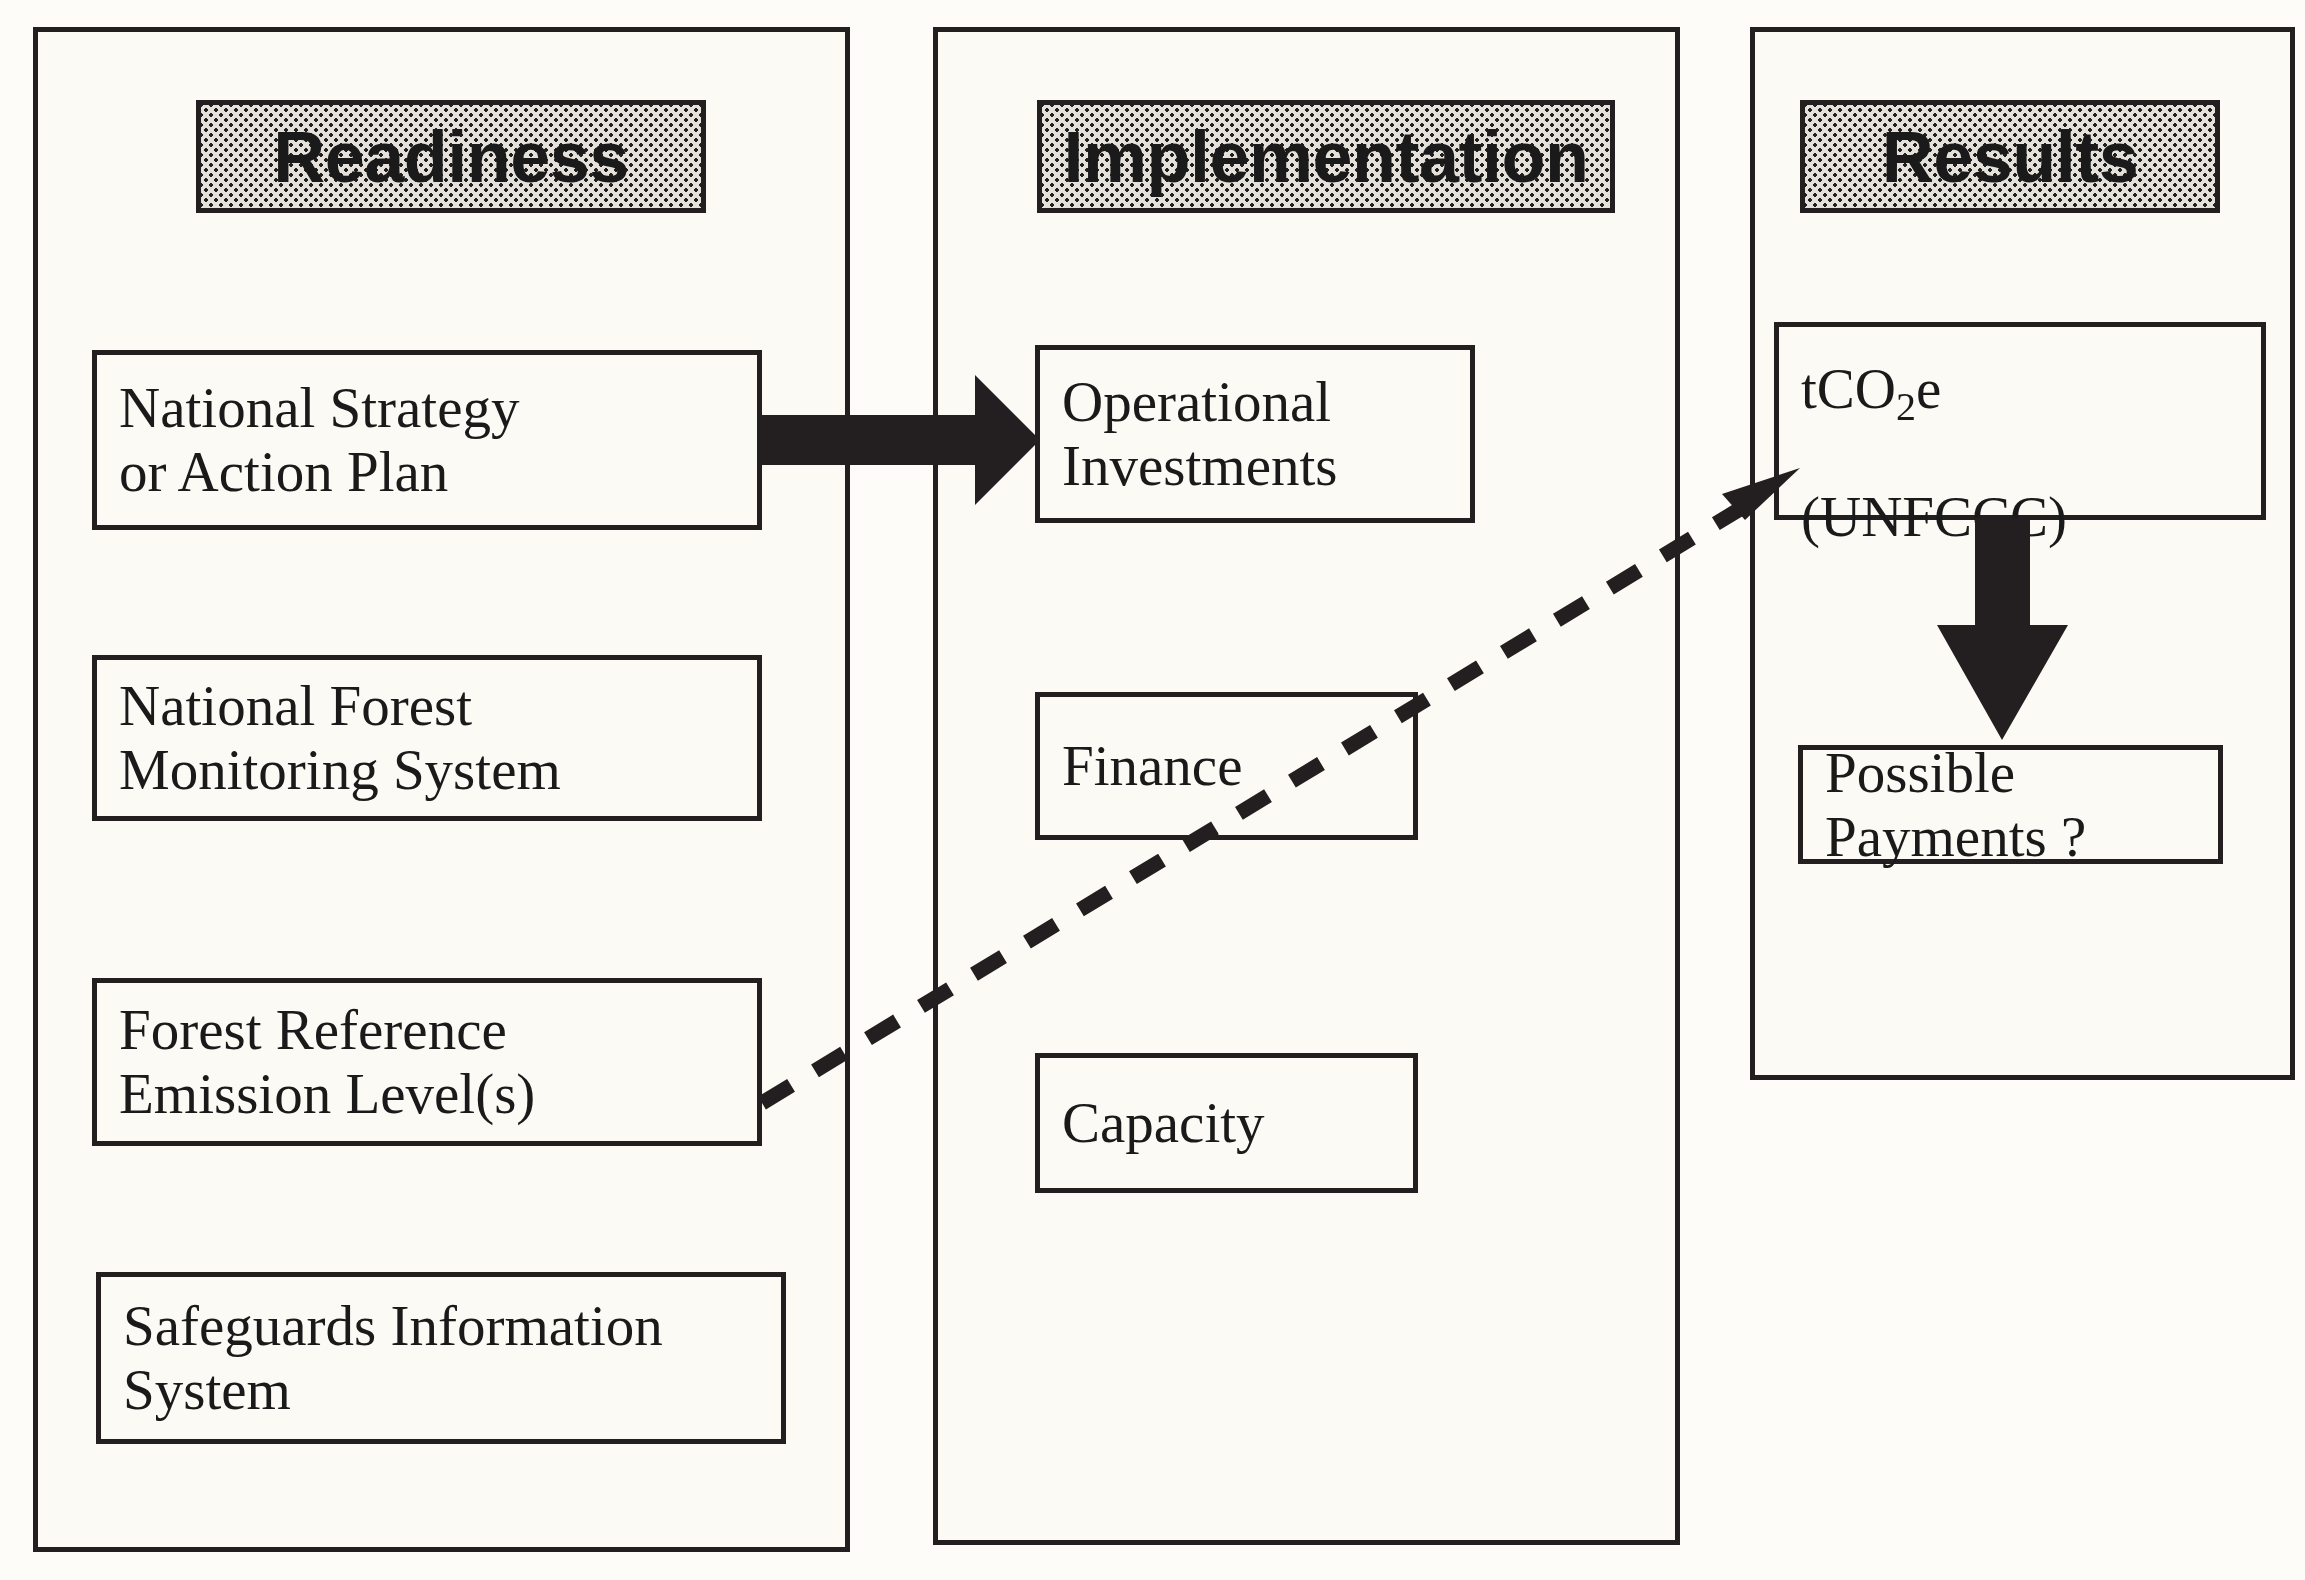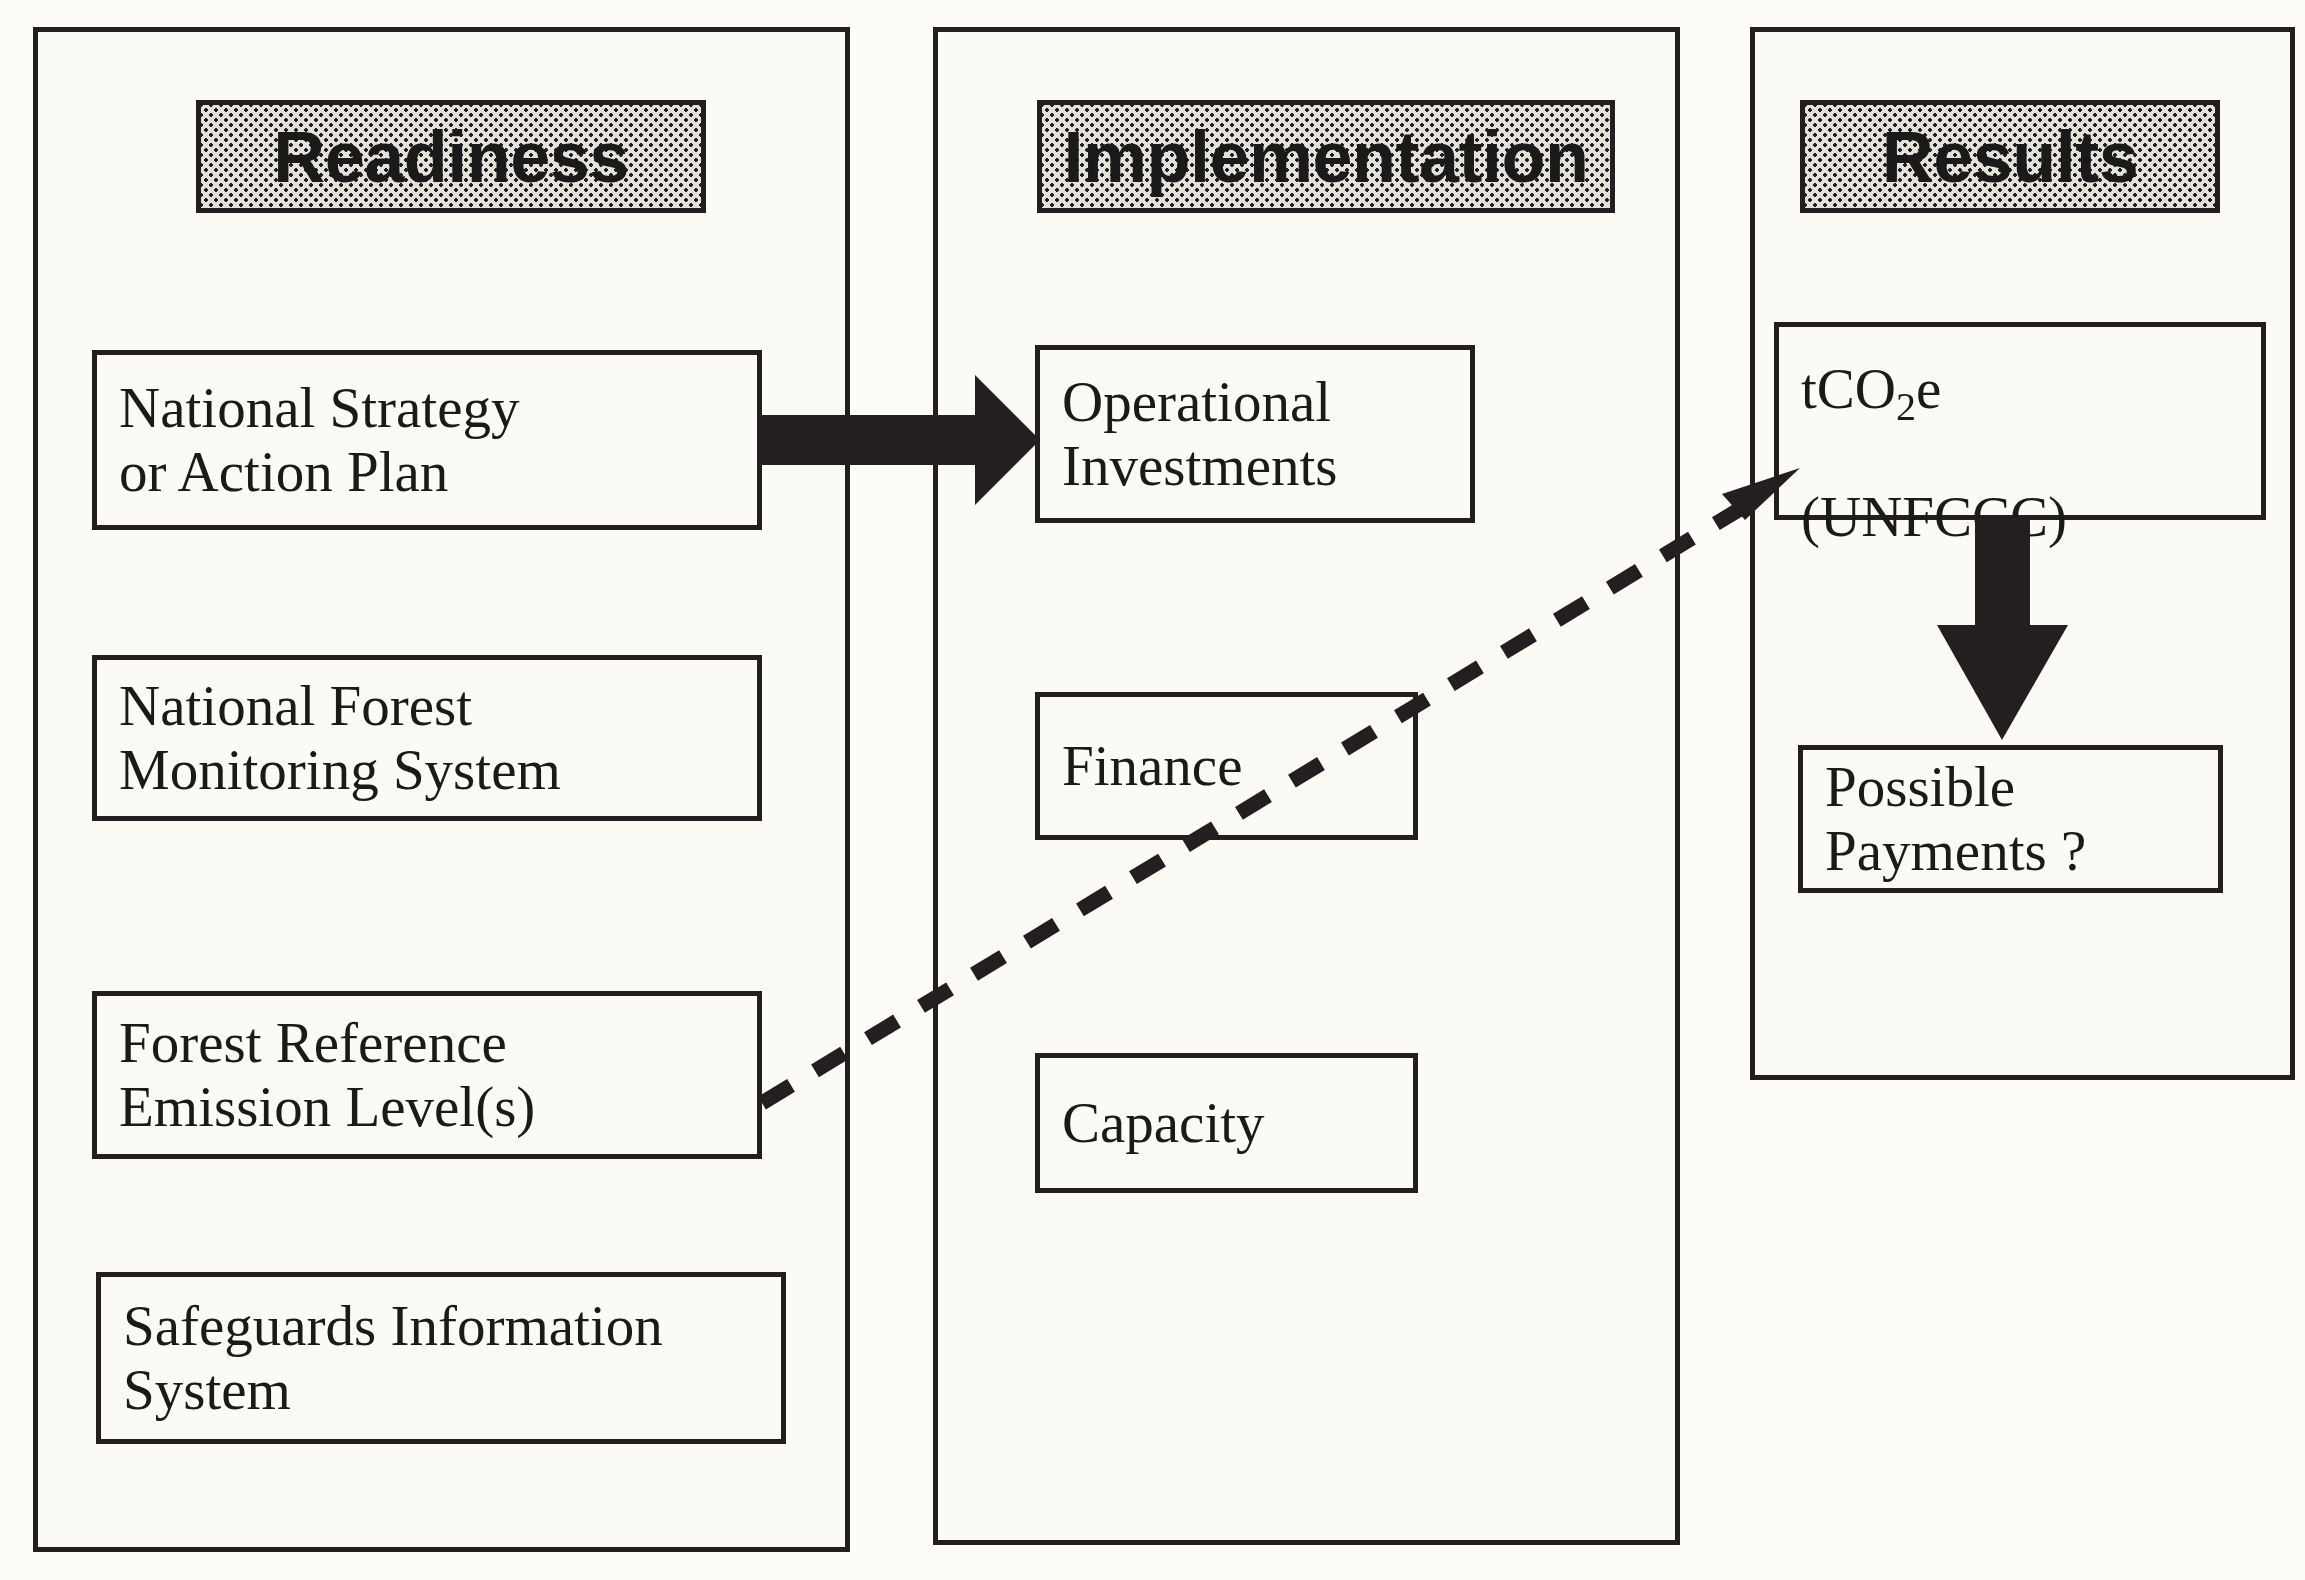--- a/index.html
+++ b/index.html
@@ -40,21 +40,21 @@
   <div class="box" style="left:92px;top:350px;width:670px;height:180px;">
     <div class="txt">National Strategy
 or Action Plan</div>
   </div>
 
   <div class="box" style="left:92px;top:655px;width:670px;height:166px;">
     <div class="txt">National Forest
 Monitoring System</div>
   </div>
 
-  <div class="box" style="left:92px;top:978px;width:670px;height:168px;margin-top:13px;">
+  <div class="box" style="left:92px;top:978px;width:670px;height:168px;">
     <div class="txt">Forest Reference
 Emission Level(s)</div>
   </div>
 
   <div class="box" style="left:96px;top:1272px;width:690px;height:172px;">
     <div class="txt">Safeguards Information
 System</div>
   </div>
 
   <div class="panel" style="left:933px;top:27px;width:747px;height:1518px;"></div>
@@ -82,21 +82,21 @@
     <span>Results</span>
   </div>
 
   <div class="box" style="left:1774px;top:322px;width:492px;height:198px;">
     <div class="txt">
       <span>tCO</span><span class="sub">2</span><span>e</span><br>
       <span>(UNFCCC)</span>
     </div>
   </div>
 
-  <div class="box" style="left:1798px;top:745px;width:425px;height:148px;">
+  <div class="box" style="left:1798px;top:745px;width:425px;height:119px;">
     <div class="txt">Possible
 Payments ?</div>
   </div>
 
   <svg class="ov" viewBox="0 0 2305 1580">
 
     <g>
       <polygon fill="#231f20" points="757,415 975,415 975,375 1040,440 975,505 975,465 757,465"></polygon>
     </g>
 

